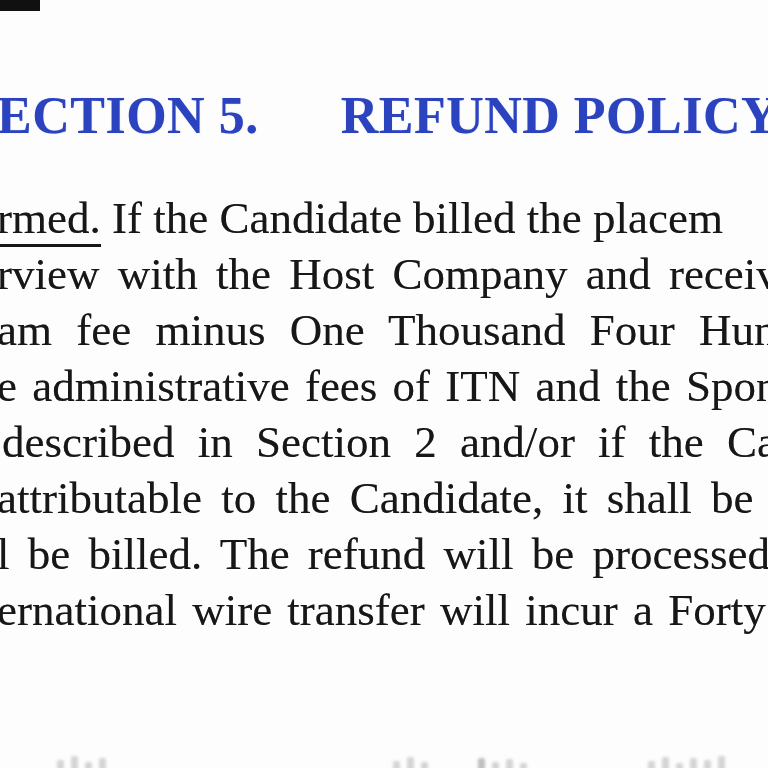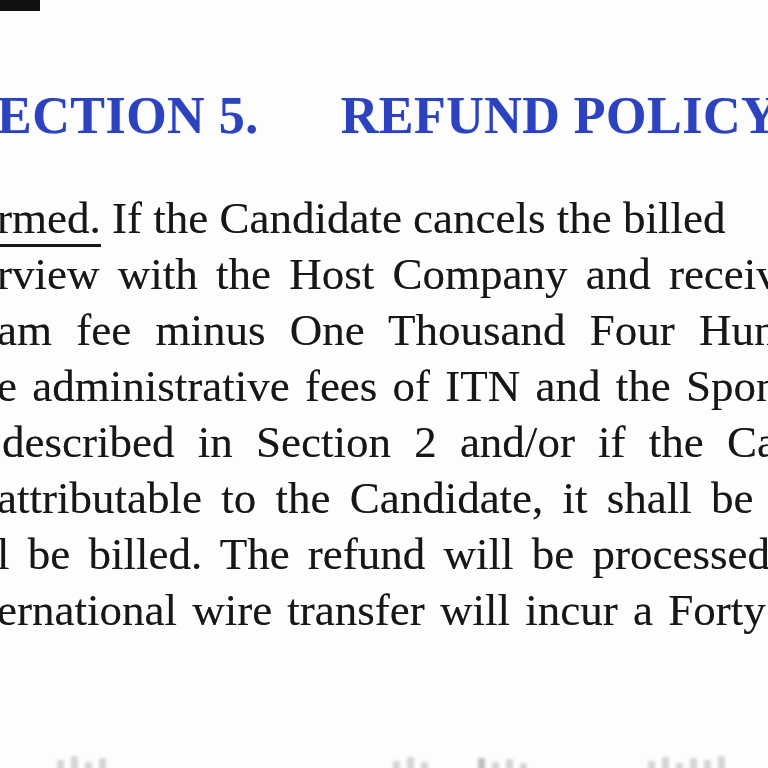--- a/index.html
+++ b/index.html
@@ -80,21 +80,21 @@
 </head>
 <body>
 
 <div class="page">
 
   <div class="corner-mark"></div>
 
   <h1 class="heading"><span class="part1">ECTION 5.</span><span class="part2">REFUND POLICY</span></h1>
 
   <div class="body-text">
-    <div class="line line-1"><span class="u">rmed.</span><span> If the Candidate cancels the billed</span></div>
+    <div class="line line-1"><span class="u">rmed.</span><span> If the Candidate billed the placem</span></div>
     <div class="line line-2"><span>rview with the Host Company and receiv</span></div>
     <div class="line line-3"><span>am fee minus One Thousand Four Hund</span></div>
     <div class="line line-4"><span>e administrative fees of ITN and the Spon</span></div>
     <div class="line line-5"><span>described in Section 2 and/or if the Ca</span></div>
     <div class="line line-6"><span>attributable to the Candidate, it shall be</span></div>
     <div class="line line-7"><span>l be billed. The refund will be processed</span></div>
     <div class="line line-8"><span>ernational wire transfer will incur a Forty</span></div>
   </div>
 
   <div class="smudge sm-a">

